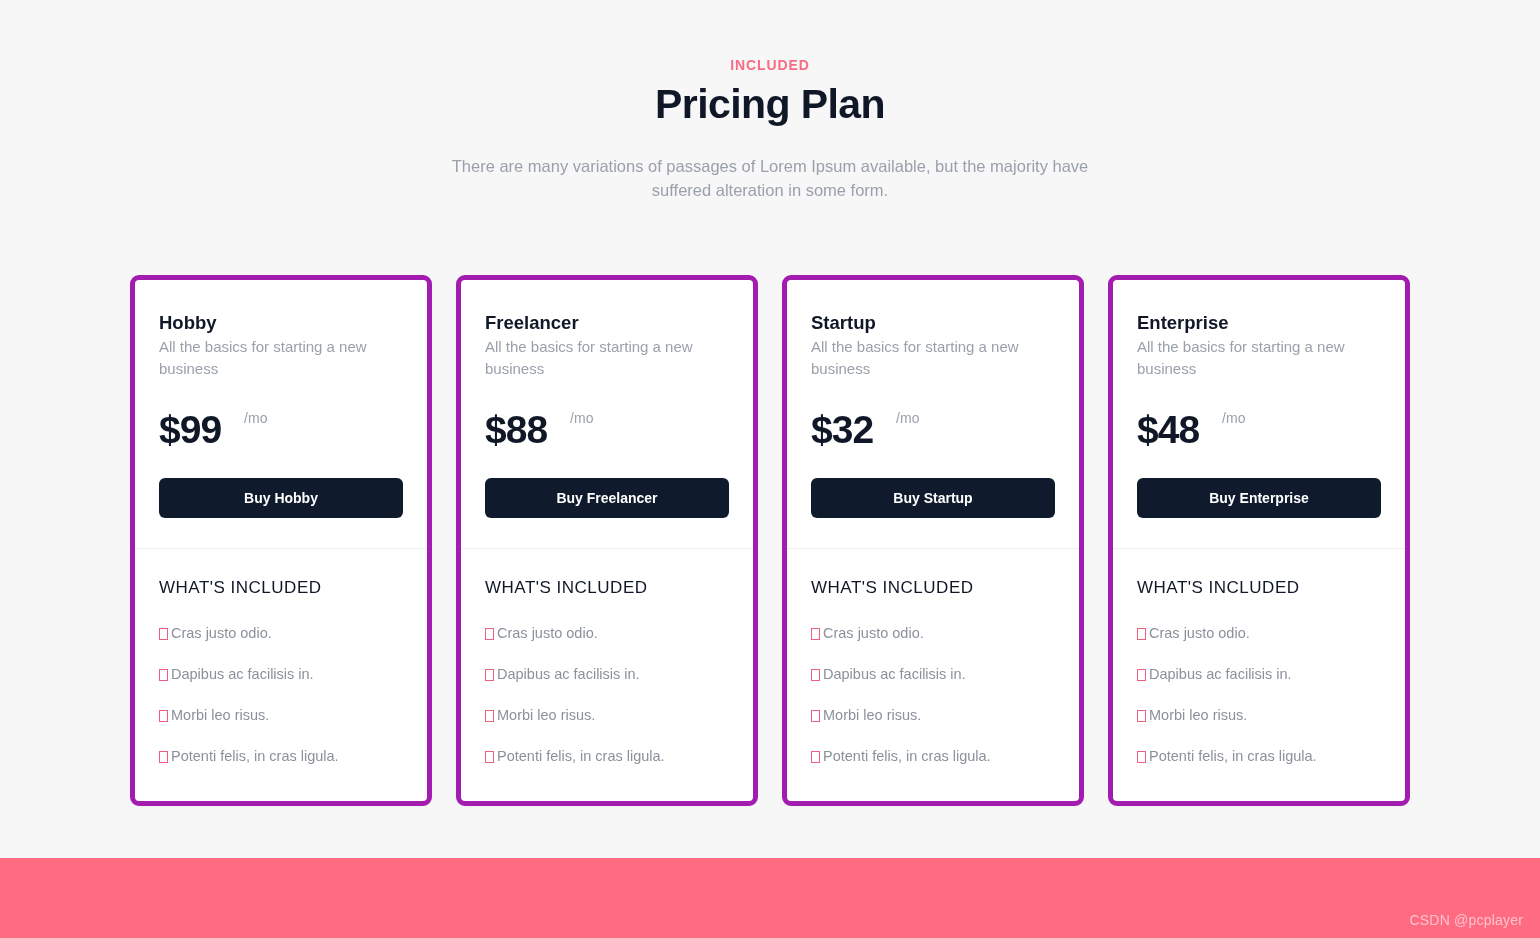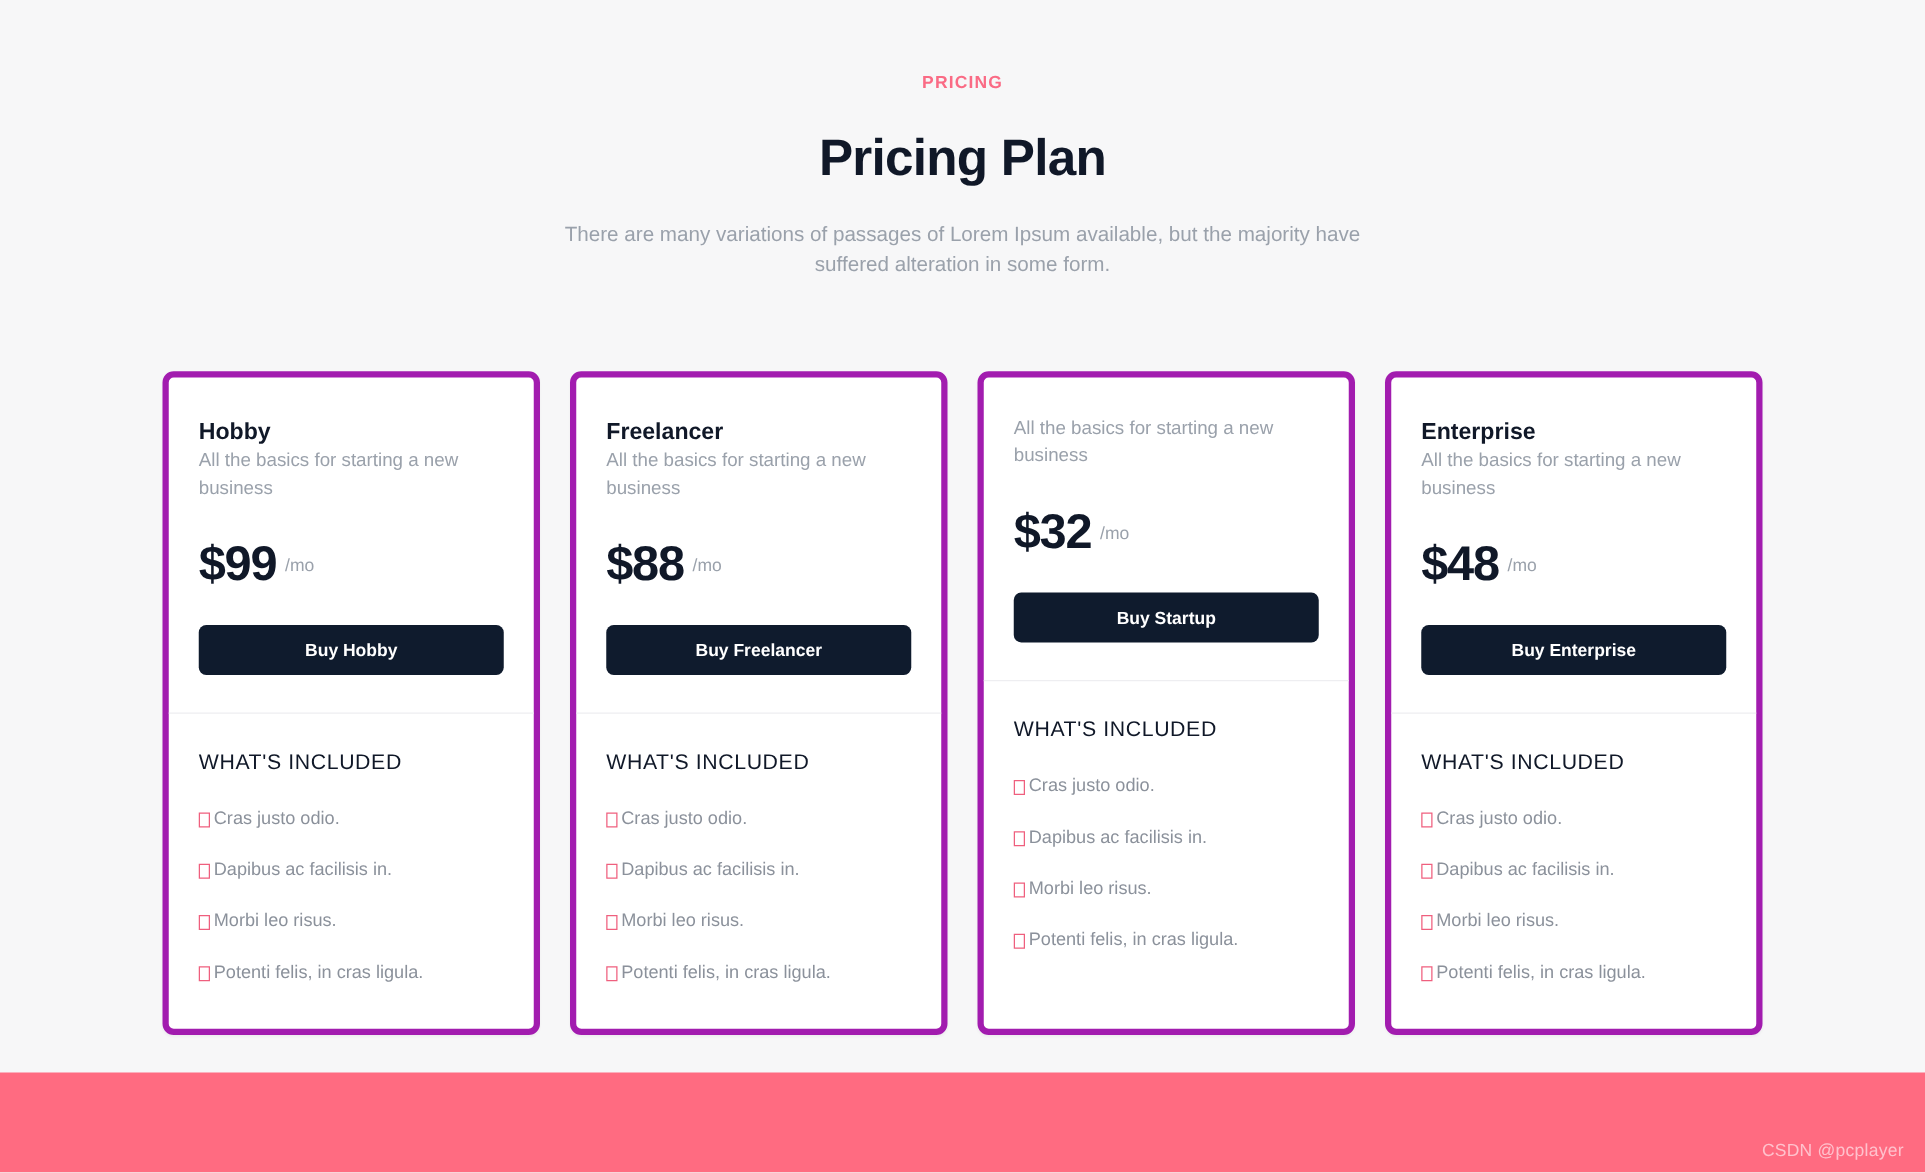--- a/index.html
+++ b/index.html
@@ -25,21 +25,21 @@
 
   .eyebrow {
     color: #fa6b85;
     font-size: 14px;
     font-weight: 700;
     letter-spacing: 0.9px;
     line-height: 20px;
   }
 
   .page-title {
-    margin-top: 26px;
+    margin-top: 4px;
     color: #101828;
     font-size: 41px;
     font-weight: 700;
     letter-spacing: -0.6px;
     line-height: 50px;
   }
 
   .page-subtitle {
     margin: 25px auto 0;
     width: 690px;
@@ -82,22 +82,22 @@
   .plan-desc {
     color: #9aa1ab;
     font-size: 15px;
     line-height: 22px;
     font-weight: 400;
   }
 
   .price-row {
     margin-top: 28px;
     display: flex;
-    align-items: center;
-    gap: 7px;
+    align-items: flex-start;
+    gap: 23px;
   }
 
   .price-amount {
     color: #101828;
     font-size: 39px;
     font-weight: 700;
     letter-spacing: -1px;
     line-height: 44px;
   }
 
@@ -184,21 +184,21 @@
     font-size: 14px;
     line-height: 18px;
     font-weight: 400;
     letter-spacing: 0.2px;
   }
 </style>
 </head>
 <body>
 
 <div class="page-header">
-  <div class="eyebrow">PRICING</div>
+  <div class="eyebrow">INCLUDED</div>
   <h1 class="page-title">Pricing Plan</h1>
   <p class="page-subtitle">There are many variations of passages of Lorem Ipsum available, but the majority have suffered alteration in some form.</p>
 </div>
 
 <div class="cards-row" id="cards-row">
     <div class="price-card">
     <div class="card-top">
       <div class="plan-name">Hobby</div>
       <div class="plan-desc">All the basics for starting a new business</div>
       <div class="price-row">
@@ -256,20 +256,21 @@
       </li>
       <li class="feature-item">
         <span class="check-icon"></span>
         <span class="feature-text">Potenti felis, in cras ligula.</span>
       </li>
         </ul>
     </div>
     </div>
     <div class="price-card">
     <div class="card-top">
+      <div class="plan-name">Startup</div>
       <div class="plan-desc">All the basics for starting a new business</div>
       <div class="price-row">
         <span class="price-amount">$32</span>
         <span class="price-period">/mo</span>
       </div>
       <button class="buy-button">Buy Startup</button>
     </div>
     <div class="card-bottom">
       <div class="included-label">WHAT'S INCLUDED</div>
       <ul class="feature-list">

